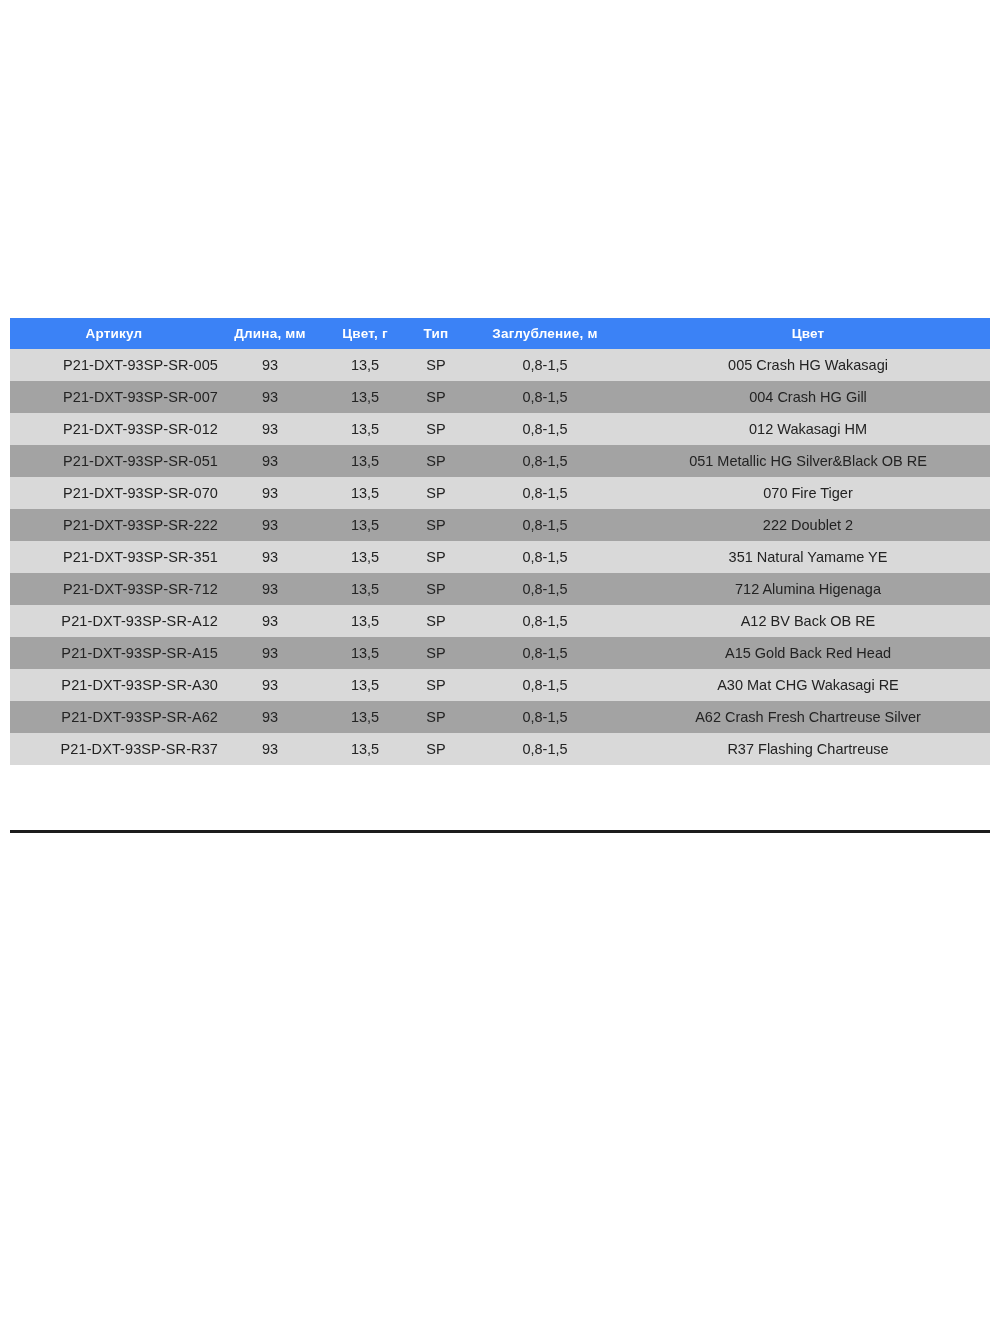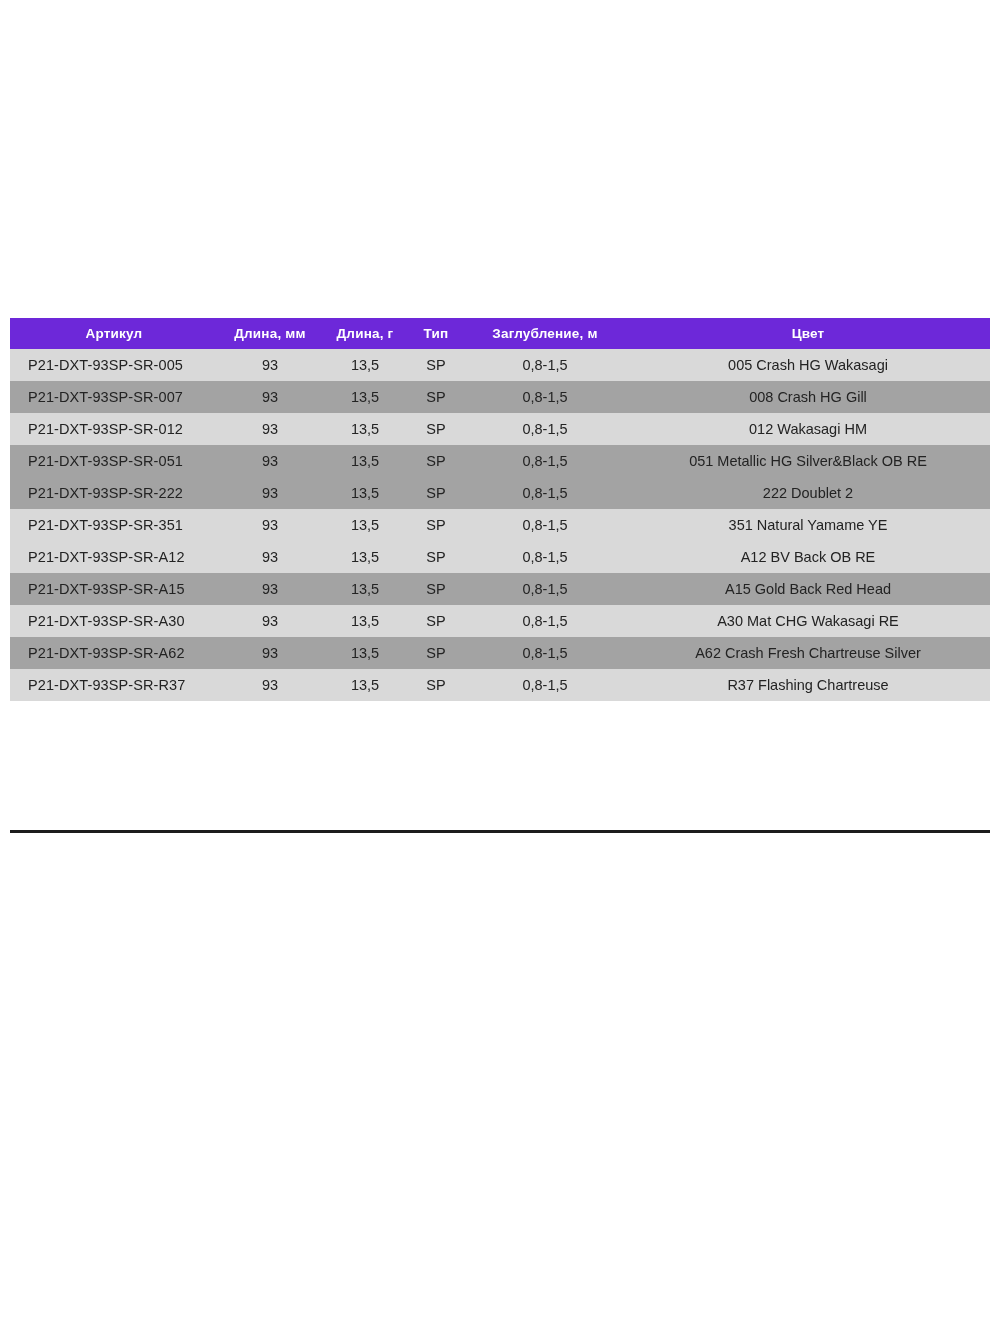--- a/index.html
+++ b/index.html
@@ -27,21 +27,21 @@
     left: 10px;
     top: 318px;
     width: 980px;
   }
   table.spec {
     border-collapse: collapse;
     width: 980px;
     table-layout: fixed;
   }
   table.spec thead th {
-    background: #6d28d9;
+    background: #3b82f6;
     color: #ffffff;
     font-size: 13.5px;
     font-weight: bold;
     height: 31px;
     line-height: 31px;
     padding: 0;
     text-align: center;
     vertical-align: middle;
     letter-spacing: 0.2px;
   }
@@ -74,21 +74,21 @@
     white-space: nowrap;
     overflow: hidden;
   }
   table.spec tbody tr.odd td {
     background: #d9d9d9;
   }
   table.spec tbody tr.even td {
     background: #a3a3a3;
   }
   table.spec tbody td.cell-art {
-    text-align: left;
+    text-align: right;
     padding-left: 18px;
     letter-spacing: 0.1px;
   }
   table.spec tbody td.cell-depth {
     text-align: center;
   }
   table.spec tbody td.cell-color {
     text-align: center;
   }
   .bottom-rule {
@@ -103,74 +103,90 @@
 </head>
 <body>
 
 <div class="page">
   <div class="table-wrap">
     <table class="spec">
       <thead>
         <tr>
           <th class="col-art">Артикул</th>
           <th class="col-len">Длина, мм</th>
-          <th class="col-mass">Длина, г</th>
+          <th class="col-mass">Цвет, г</th>
           <th class="col-type">Тип</th>
           <th class="col-depth">Заглубление, м</th>
           <th class="col-color">Цвет</th>
         </tr>
       </thead>
       <tbody>
         <tr class="odd">
           <td class="cell-art">P21-DXT-93SP-SR-005</td>
           <td>93</td>
           <td>13,5</td>
           <td>SP</td>
           <td class="cell-depth">0,8-1,5</td>
           <td class="cell-color">005 Crash HG Wakasagi</td>
         </tr>
         <tr class="even">
           <td class="cell-art">P21-DXT-93SP-SR-007</td>
           <td>93</td>
           <td>13,5</td>
           <td>SP</td>
           <td class="cell-depth">0,8-1,5</td>
-          <td class="cell-color">008 Crash HG Gill</td>
+          <td class="cell-color">004 Crash HG Gill</td>
         </tr>
         <tr class="odd">
           <td class="cell-art">P21-DXT-93SP-SR-012</td>
           <td>93</td>
           <td>13,5</td>
           <td>SP</td>
           <td class="cell-depth">0,8-1,5</td>
           <td class="cell-color">012 Wakasagi HM</td>
         </tr>
         <tr class="even">
           <td class="cell-art">P21-DXT-93SP-SR-051</td>
           <td>93</td>
           <td>13,5</td>
           <td>SP</td>
           <td class="cell-depth">0,8-1,5</td>
           <td class="cell-color">051 Metallic HG Silver&amp;Black OB RE</td>
         </tr>
+        <tr class="odd">
+          <td class="cell-art">P21-DXT-93SP-SR-070</td>
+          <td>93</td>
+          <td>13,5</td>
+          <td>SP</td>
+          <td class="cell-depth">0,8-1,5</td>
+          <td class="cell-color">070 Fire Tiger</td>
+        </tr>
         <tr class="even">
           <td class="cell-art">P21-DXT-93SP-SR-222</td>
           <td>93</td>
           <td>13,5</td>
           <td>SP</td>
           <td class="cell-depth">0,8-1,5</td>
           <td class="cell-color">222 Doublet 2</td>
         </tr>
         <tr class="odd">
           <td class="cell-art">P21-DXT-93SP-SR-351</td>
           <td>93</td>
           <td>13,5</td>
           <td>SP</td>
           <td class="cell-depth">0,8-1,5</td>
           <td class="cell-color">351 Natural Yamame YE</td>
+        </tr>
+        <tr class="even">
+          <td class="cell-art">P21-DXT-93SP-SR-712</td>
+          <td>93</td>
+          <td>13,5</td>
+          <td>SP</td>
+          <td class="cell-depth">0,8-1,5</td>
+          <td class="cell-color">712 Alumina Higenaga</td>
         </tr>
         <tr class="odd">
           <td class="cell-art">P21-DXT-93SP-SR-A12</td>
           <td>93</td>
           <td>13,5</td>
           <td>SP</td>
           <td class="cell-depth">0,8-1,5</td>
           <td class="cell-color">A12 BV Back OB RE</td>
         </tr>
         <tr class="even">

